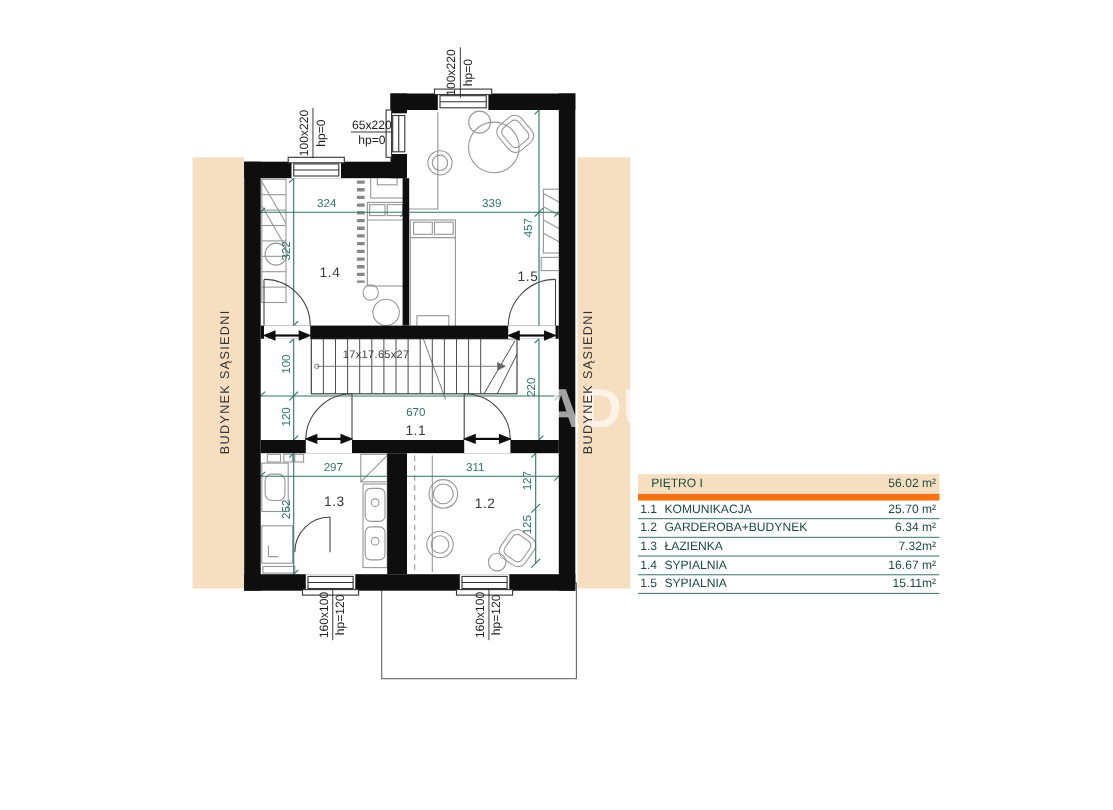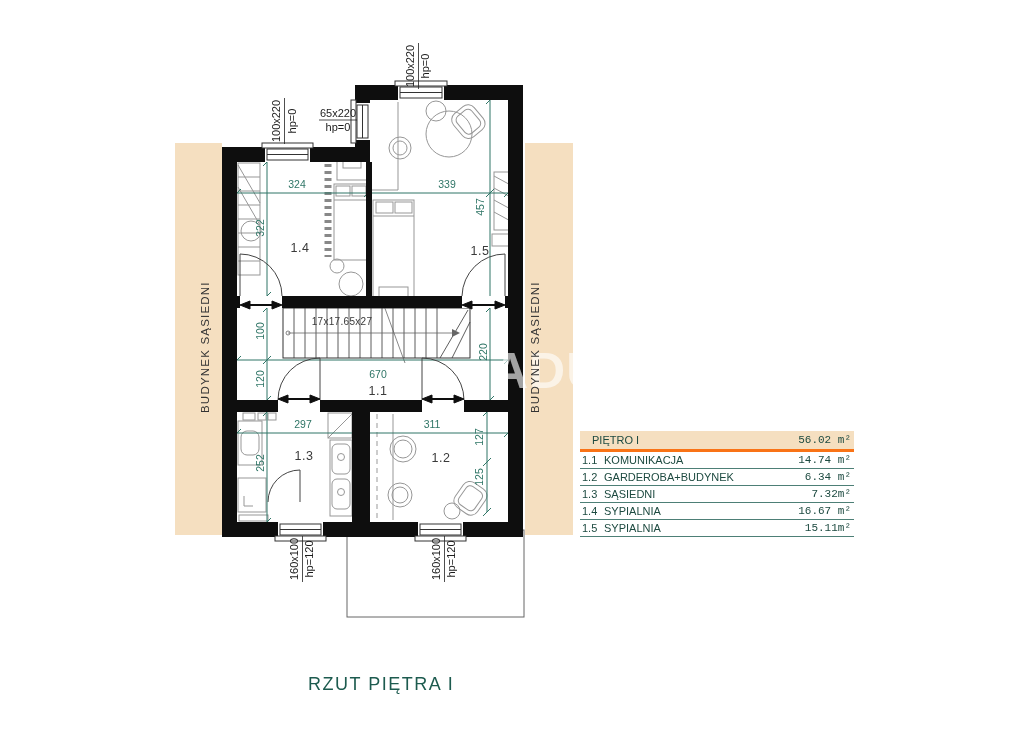--- a/index.html
+++ b/index.html
@@ -18,26 +18,26 @@
   .arc{stroke:#444;fill:none;stroke-width:1;}
   .vlabel{position:absolute;writing-mode:vertical-rl;transform:rotate(180deg);
           height:200px;display:flex;align-items:center;justify-content:center;
           font-size:11.5px;font-weight:500;letter-spacing:1.2px;color:#333;z-index:30;}
   .watermark{position:absolute;left:492px;top:342px;font-size:50px;font-weight:700;
           letter-spacing:1px;color:rgba(255,255,255,0.62);z-index:20;}
   .legend{position:absolute;left:580px;top:431px;width:274px;font-size:11px;
           color:#1d4a40;z-index:10;}
   .legend-header{background:#f5dfc0;display:flex;justify-content:space-between;
           align-items:center;padding:3px 3px 3px 12px;font-weight:500;
-          border-bottom:3px solid #f97316;}
+          border-bottom:6px solid #f97316;}
   .legend-row{display:flex;align-items:center;padding:2px 3px 2px 2px;
           border-bottom:1px solid #4d7f76;}
   .legend-row .num{width:22px;}
   .legend-row .name{flex:1;}
-  .legend .area{text-align:right;font-family:Liberation Mono, monospace;}
+  .legend .area{text-align:right;}
   .plan-title{position:absolute;left:308px;top:674px;font-size:18px;font-weight:500;
           letter-spacing:1.5px;color:#1d5b4f;z-index:10;}
 </style>
 </head>
 <body>
 
 <div class="canvas">
 
 <svg width="1012" height="736" viewBox="0 0 1012 736">
 
@@ -340,39 +340,38 @@
   <div class="vlabel" style="left:529px;top:247px;">BUDYNEK SĄSIEDNI</div>
 
   <div class="legend">
     <div class="legend-header">
       <span>PIĘTRO I</span>
       <span class="area">56.02 m²</span>
     </div>
     <div class="legend-row">
       <span class="num">1.1</span>
       <span class="name">KOMUNIKACJA</span>
-      <span class="area">14.74 m²</span>
+      <span class="area">25.70 m²</span>
     </div>
     <div class="legend-row">
       <span class="num">1.2</span>
       <span class="name">GARDEROBA+BUDYNEK</span>
       <span class="area">6.34 m²</span>
     </div>
     <div class="legend-row">
       <span class="num">1.3</span>
-      <span class="name">SĄSIEDNI</span>
+      <span class="name">ŁAZIENKA</span>
       <span class="area">7.32m²</span>
     </div>
     <div class="legend-row">
       <span class="num">1.4</span>
       <span class="name">SYPIALNIA</span>
       <span class="area">16.67 m²</span>
     </div>
     <div class="legend-row">
       <span class="num">1.5</span>
       <span class="name">SYPIALNIA</span>
       <span class="area">15.11m²</span>
     </div>
   </div>
 
-  <div class="plan-title">RZUT PIĘTRA I</div>
 
 </div>
 
 </body></html>

